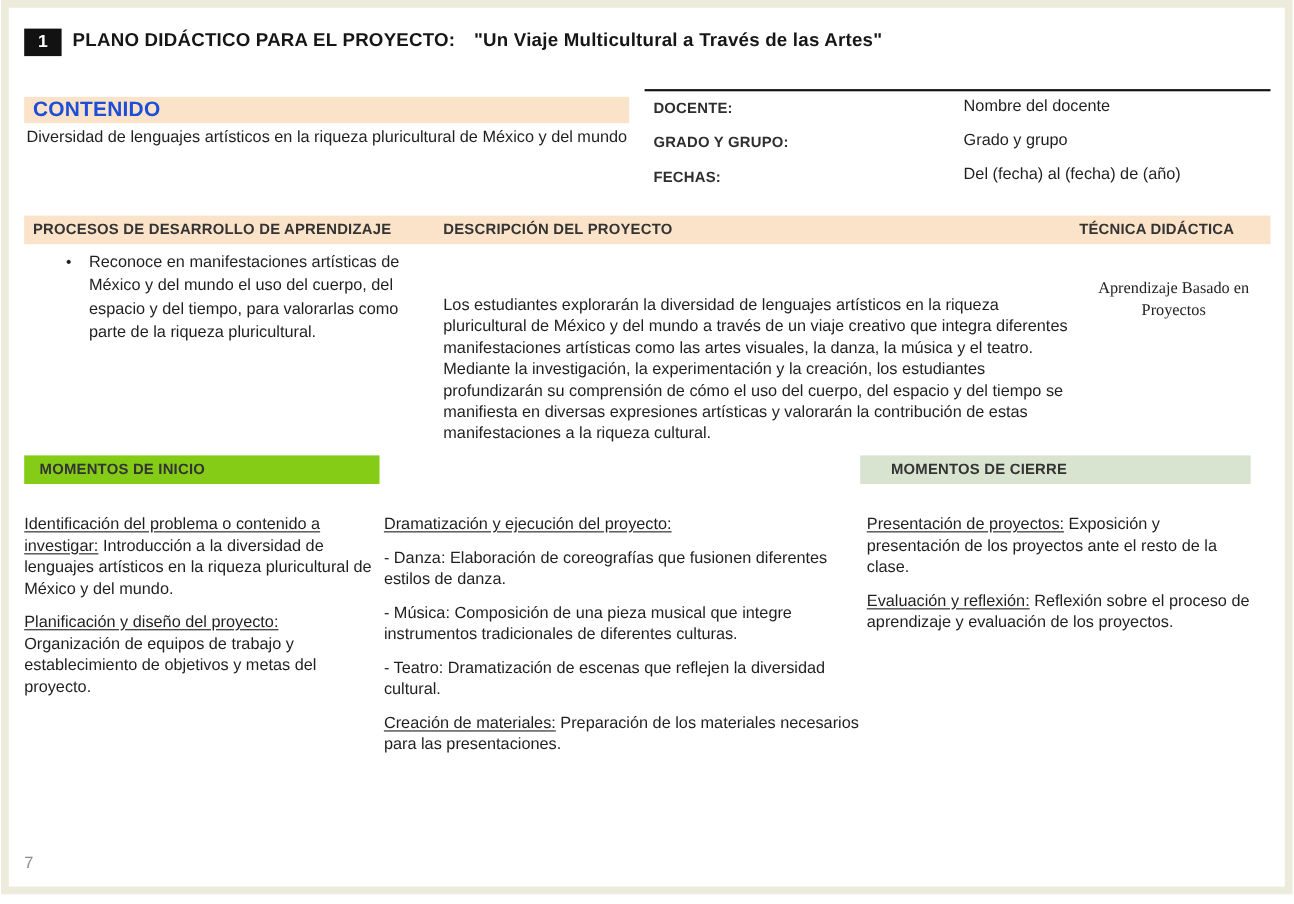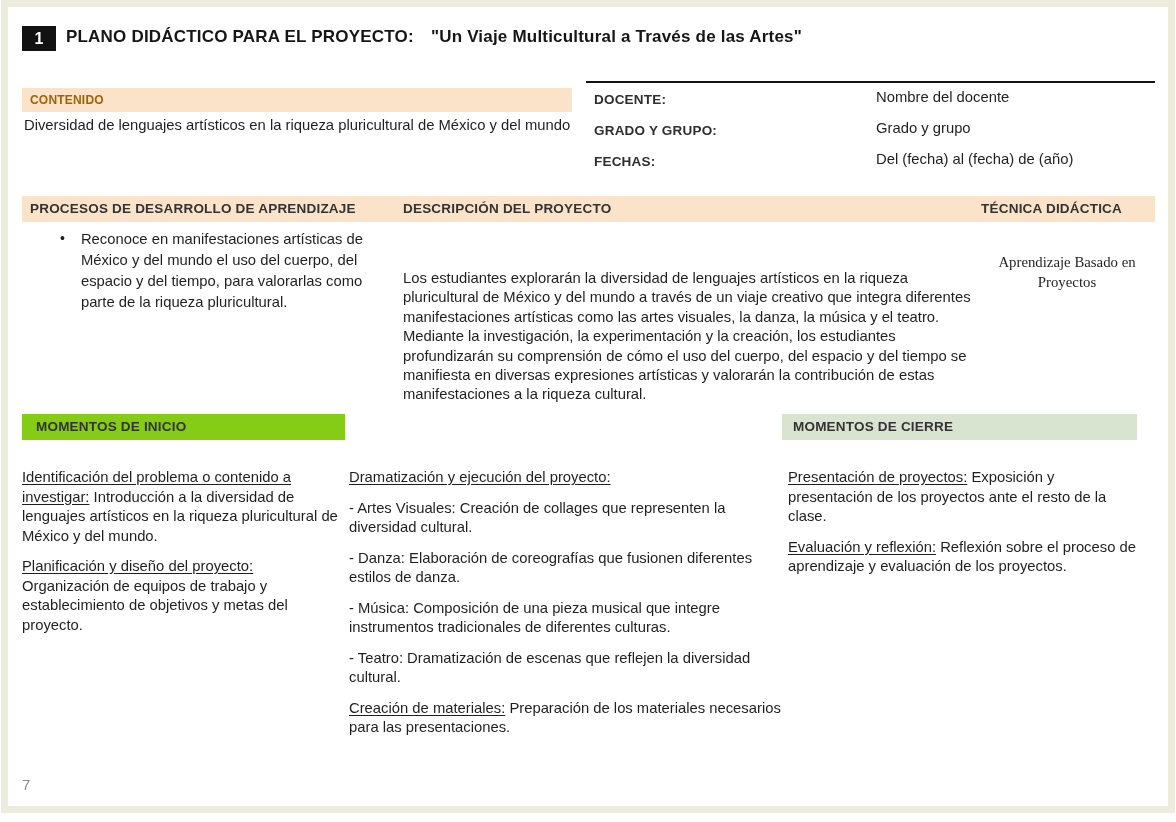--- a/index.html
+++ b/index.html
@@ -21,21 +21,21 @@
   
   .top-rule{position:absolute;left:586px;top:81px;width:569px;height:2px;background:#141414;}
   .info-row{position:absolute;left:594px;width:560px;height:22px;}
   .info-label{font-weight:bold;font-size:13.5px;color:#2e2e2e;letter-spacing:.2px;}
   .info-value{position:absolute;left:282px;top:-1px;font-size:14.8px;color:#1f1f1f;}
 
   
   .band{background:#fae3c9;}
   .contenido-head{position:absolute;left:22px;top:88px;width:550px;height:24px;
                   line-height:24px;padding-left:8px;box-sizing:border-box;
-                  font-weight:bold;font-size:12px;color:#a16207;letter-spacing:.2px;}
+                  font-weight:bold;font-size:19px;color:#1d4ed8;letter-spacing:.2px;}
   .contenido-text{position:absolute;left:24px;top:116px;width:560px;
                   font-size:14.8px;line-height:19.5px;}
 
   
   .proc-band{position:absolute;left:22px;top:196px;width:1133px;height:26px;}
   .band-h{position:absolute;top:0;line-height:26px;font-weight:bold;
           font-size:13.5px;color:#333;letter-spacing:.2px;white-space:nowrap;}
   .bh-1{left:8px;}
   .bh-2{left:381px;}
   .bh-3{right:33px;}
@@ -48,21 +48,21 @@
                     font-size:14.8px;line-height:19.4px;margin-top:40px;}
   .tecnica-text{position:absolute;left:985px;top:253px;width:164px;
                 text-align:center;font-size:14.8px;line-height:19.5px;font-family:Liberation Serif, serif;}
 
   
   .m-head{position:absolute;top:414px;height:26px;line-height:26px;
           box-sizing:border-box;font-weight:bold;font-size:13.5px;color:#333;
           letter-spacing:.2px;}
   .m-inicio{left:22px;width:323px;background:#84cc16;padding-left:14px;}
   .m-des{left:345px;width:437px;background:#bedded;padding-left:9px;}
-  .m-cierre{left:782px;width:355px;background:#d8e4d0;padding-left:11px;}
+  .m-cierre{left:782px;width:355px;background:#d8e4d0;padding-left:28px;}
 
   
   .m-col{position:absolute;top:468px;font-size:14.8px;line-height:19.5px;}
   .col-inicio{left:22px;width:318px;}
   .col-des{left:349px;width:432px;}
   .col-cierre{left:788px;width:352px;}
   .m-col p{margin:0 0 11px 0;}
   .lead{text-decoration:underline;text-underline-offset:2px;}
 
   .page-number{position:absolute;left:22px;top:776px;font-size:15px;color:#8b8b8b;}
@@ -112,21 +112,20 @@
   <div class="m-head m-inicio">MOMENTOS DE INICIO</div>
   <div class="m-head m-cierre">MOMENTOS DE CIERRE</div>
 
   <div class="m-col col-inicio">
     <p><span class="lead">Identificación del problema o contenido a investigar:</span><span> Introducción a la diversidad de lenguajes artísticos en la riqueza pluricultural de México y del mundo.</span></p>
     <p><span class="lead">Planificación y diseño del proyecto:</span><span> Organización de equipos de trabajo y establecimiento de objetivos y metas del proyecto.</span></p>
   </div>
 
   <div class="m-col col-des">
     <p><span class="lead">Dramatización y ejecución del proyecto:</span><span></span></p>
-    <p><span class="lead"></span><span>- Artes Visuales: Creación de collages que representen la diversidad cultural.</span></p>
     <p><span class="lead"></span><span>- Danza: Elaboración de coreografías que fusionen diferentes estilos de danza.</span></p>
     <p><span class="lead"></span><span>- Música: Composición de una pieza musical que integre instrumentos tradicionales de diferentes culturas.</span></p>
     <p><span class="lead"></span><span>- Teatro: Dramatización de escenas que reflejen la diversidad cultural.</span></p>
     <p><span class="lead">Creación de materiales:</span><span> Preparación de los materiales necesarios para las presentaciones.</span></p>
   </div>
 
   <div class="m-col col-cierre">
     <p><span class="lead">Presentación de proyectos:</span><span> Exposición y presentación de los proyectos ante el resto de la clase.</span></p>
     <p><span class="lead">Evaluación y reflexión:</span><span> Reflexión sobre el proceso de aprendizaje y evaluación de los proyectos.</span></p>
   </div>

